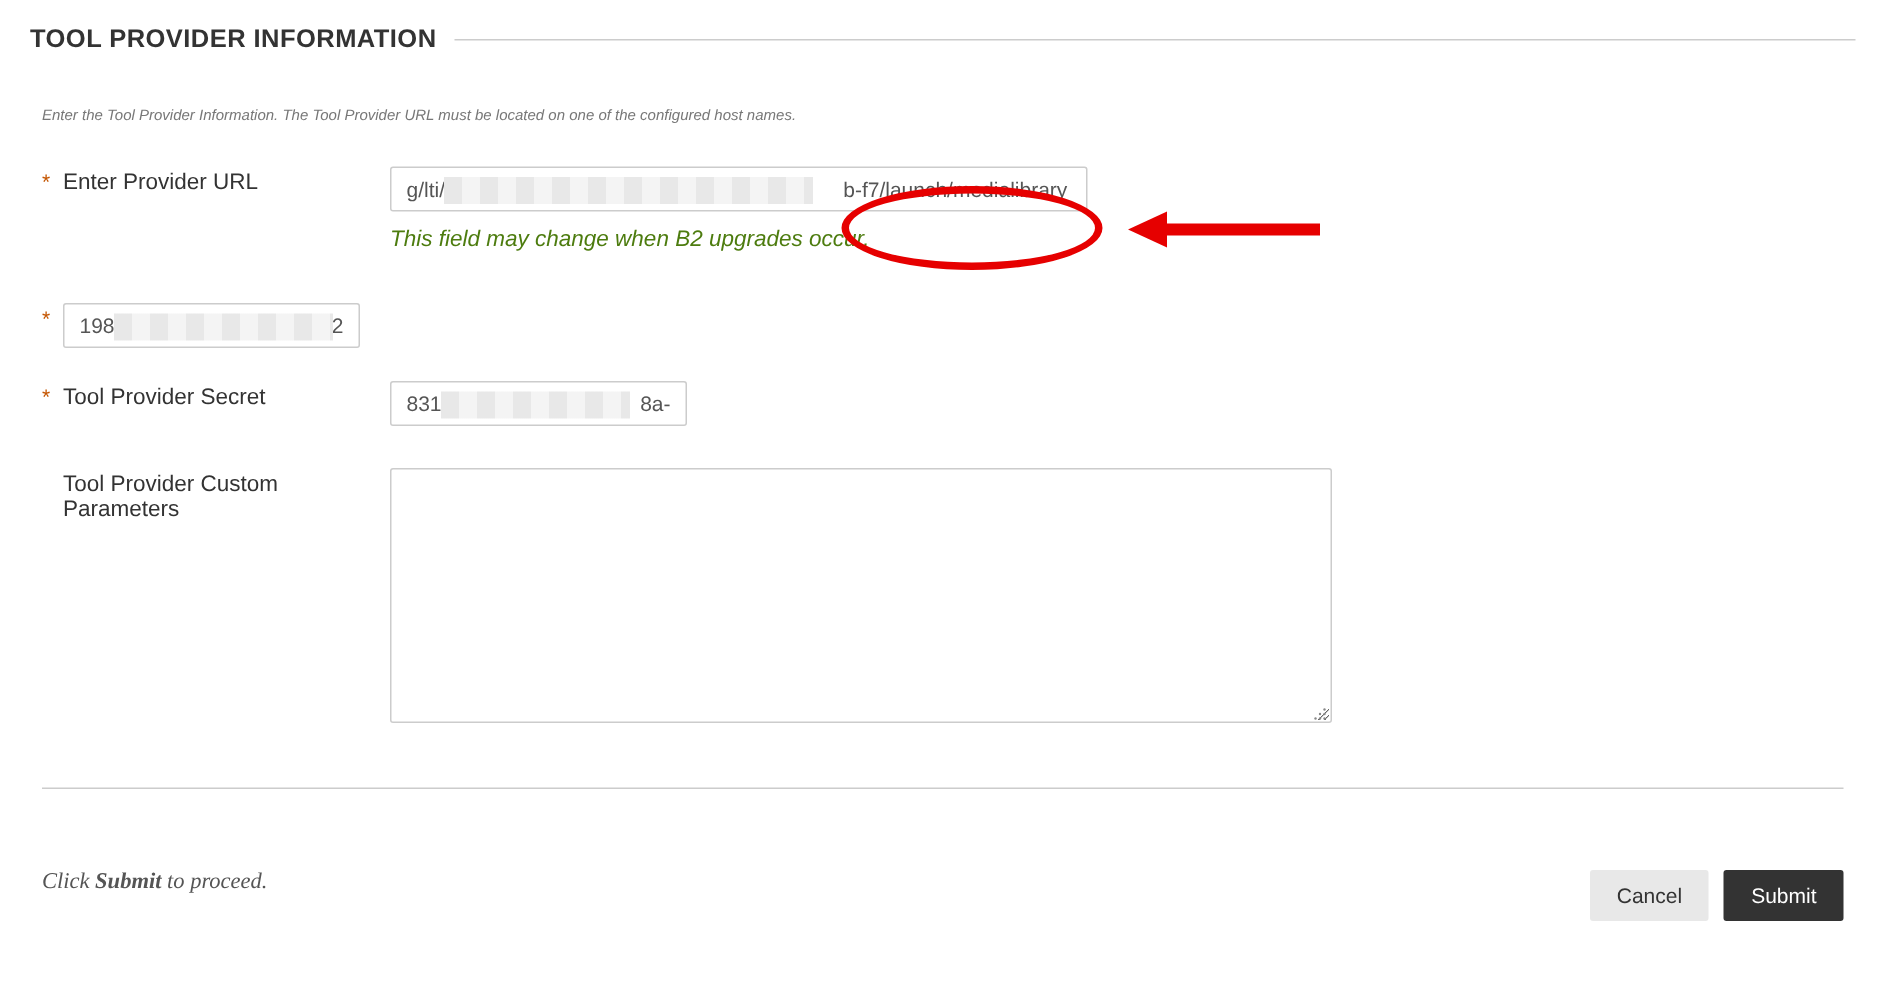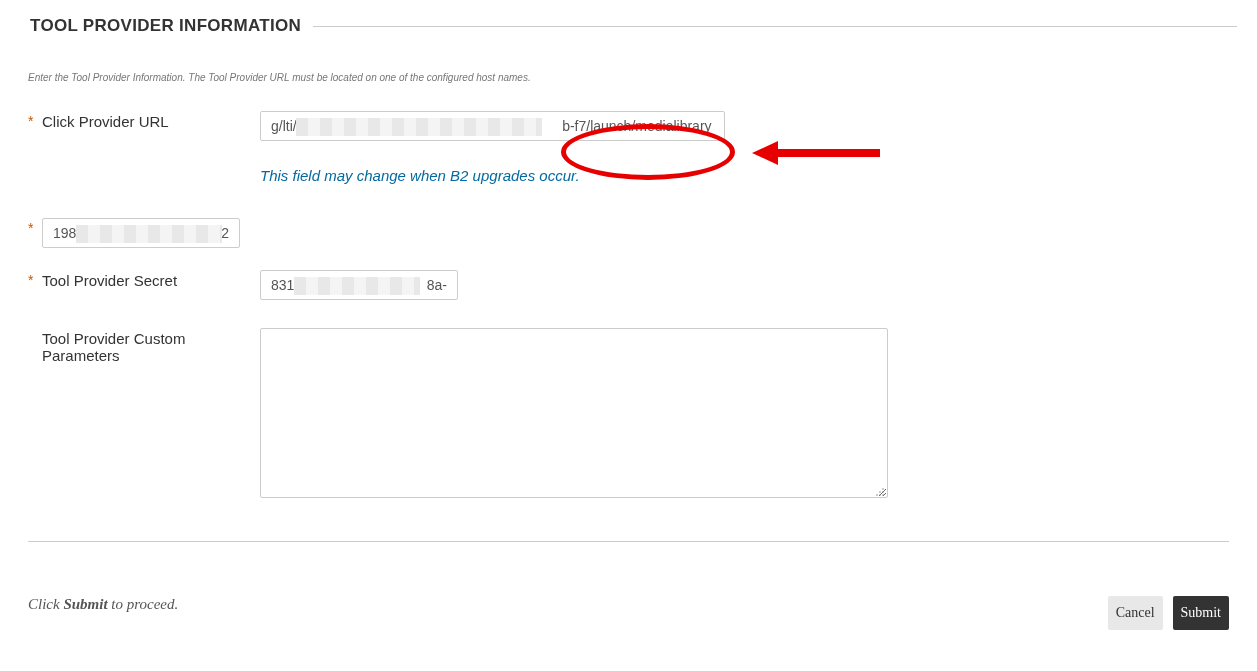--- a/index.html
+++ b/index.html
@@ -12,21 +12,21 @@
       font-size: 14px;
       color: #333;
       background: #fff;
       padding: 0;
       width: 1257px;
     }
     .section-header {
       display: flex;
       align-items: center;
       margin-bottom: 36px;
-      padding: 16px 20px 0 30px;
+      padding: 16px 20px 0 20px;
     }
     .section-title {
       font-size: 17px;
       font-weight: 700;
       color: #333;
       letter-spacing: 0.3px;
       white-space: nowrap;
     }
     .section-line {
       flex: 1;
@@ -82,23 +82,23 @@
       border-radius: 2px;
       padding: 8px;
       font-size: 14px;
       width: 628px;
       height: 170px;
       resize: both;
       font-family: inherit;
     }
     .help-text {
       font-style: italic;
-      color: #0369a1;
+      color: #4d7c0f;
       font-size: 15px;
-      margin-top: 26px;
+      margin-top: 10px;
     }
     .form-row-spacer {
       margin-bottom: 34px;
     }
     .redaction {
       position: absolute;
       background: repeating-linear-gradient(90deg, #e8e8e8 0px, #e8e8e8 12px, #f4f4f4 12px, #f4f4f4 24px);
       height: 18px;
       pointer-events: none;
     }
@@ -138,26 +138,26 @@
       font-family: Georgia, serif;
     }
     .footer-text strong {
       font-weight: 700;
     }
     .footer-buttons {
       display: flex;
       gap: 10px;
     }
     .btn {
-      padding: 9px 8px;
+      padding: 9px 18px;
       font-size: 14px;
       border: none;
       border-radius: 2px;
       cursor: pointer;
-      font-family: Liberation Serif, serif;
+      font-family: Liberation Sans, sans-serif;
     }
     .btn-cancel {
       background: #e8e8e8;
       color: #333;
     }
     .btn-submit {
       background: #333;
       color: #fff;
     }
     .resize-corner {
@@ -172,21 +172,21 @@
 
 <div class="section-header">
   <span class="section-title">TOOL PROVIDER INFORMATION</span>
   <div class="section-line"></div>
 </div>
 
 <p class="section-intro">Enter the Tool Provider Information. The Tool Provider URL must be located on one of the configured host names.</p>
 
 <div class="form-row form-row-spacer">
   <span class="required-star">*</span>
-  <label class="field-label">Click Provider URL</label>
+  <label class="field-label">Enter Provider URL</label>
   <div class="field-value">
     <div style="position:relative; display:inline-block;">
       <div class="text-input wide" style="display:flex; align-items:center; white-space:nowrap; overflow:hidden;">
         <span>g/lti/1fd</span>
         <span style="display:inline-block; width:246px;"></span>
         <span>b-f7/launch/medialibrary</span>
       </div>
       <div class="redaction" style="left:36px; top:7px; width:246px;"></div>
       <div class="annotation-layer">
         <div class="red-circle"></div>

